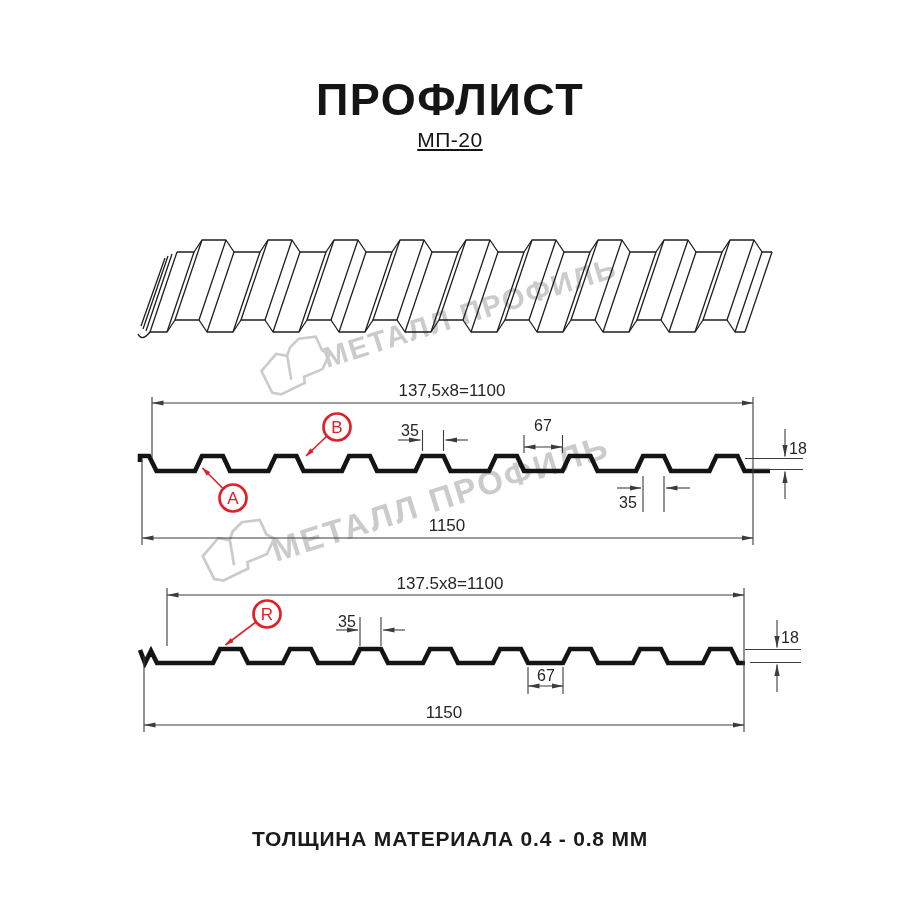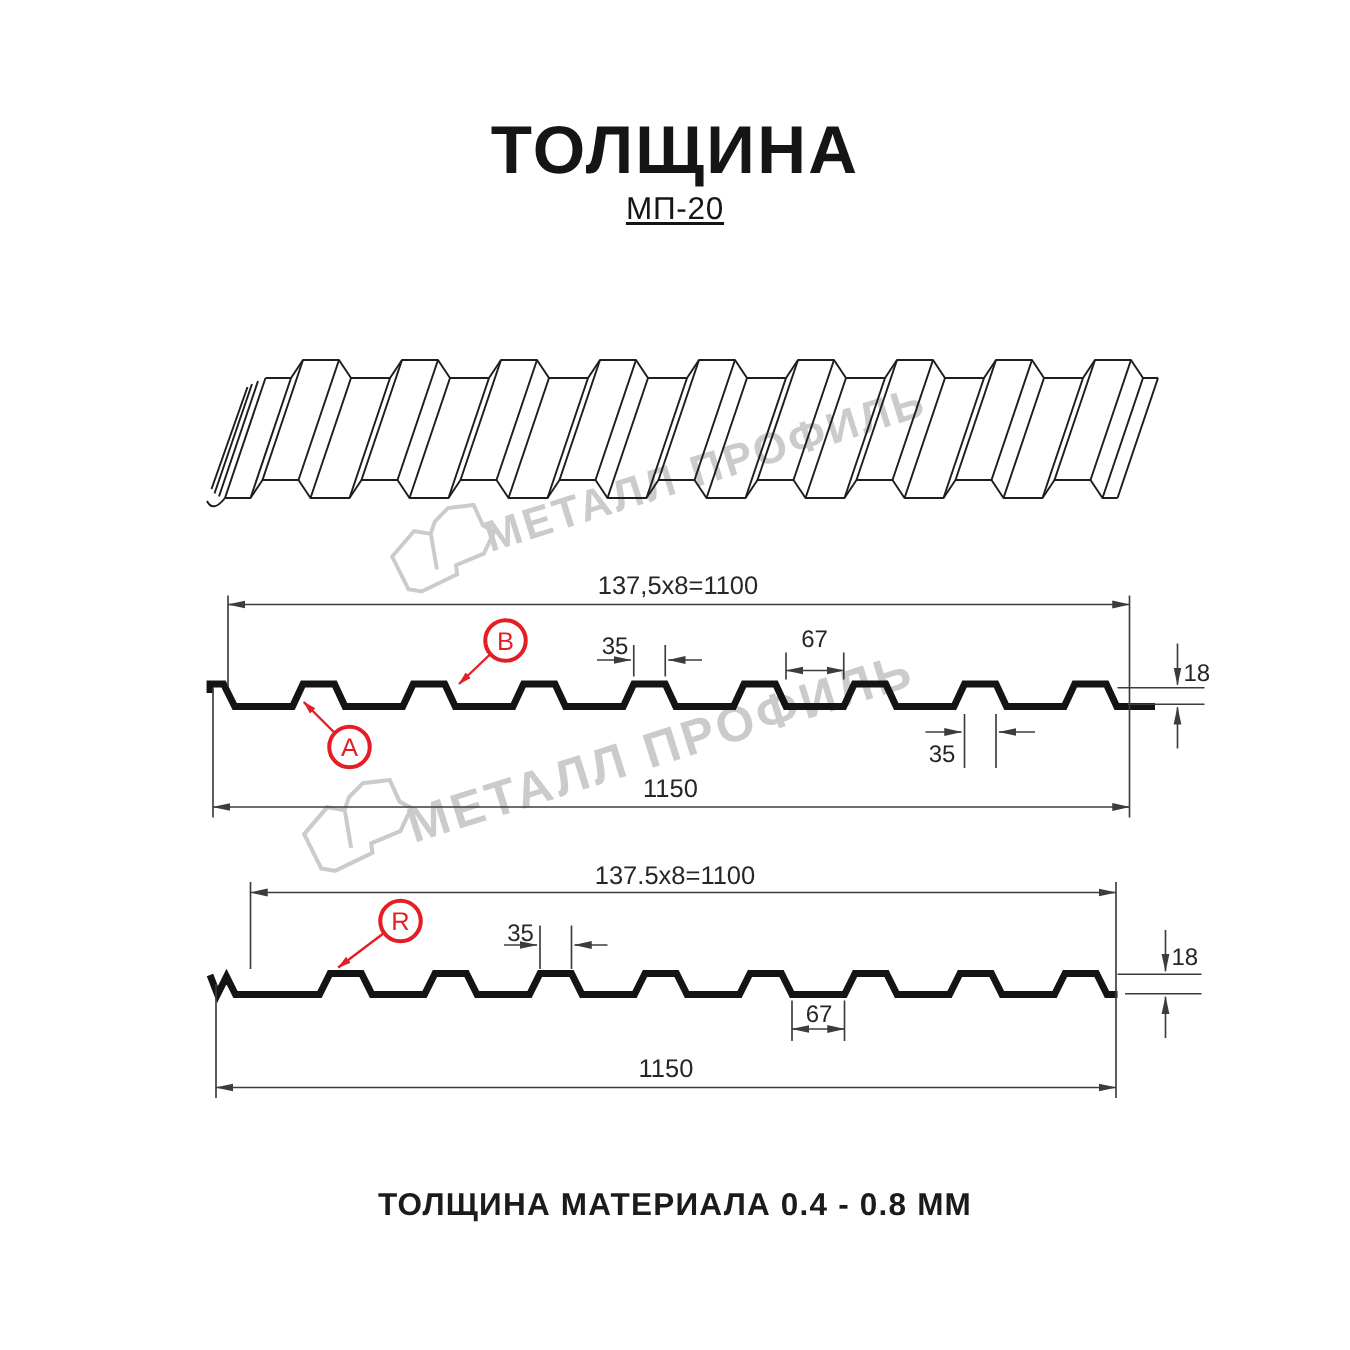--- a/index.html
+++ b/index.html
@@ -2,34 +2,34 @@
 <html><head>
 <meta charset="utf-8">
 <style>
   html,body{margin:0;padding:0;background:#ffffff;}
   .page{position:relative;width:900px;height:900px;background:#ffffff;overflow:hidden;
         font-family:"Liberation Sans",sans-serif;}
   .title{position:absolute;left:0;top:74px;width:900px;text-align:center;
          font-size:45px;font-weight:800;letter-spacing:1.5px;color:#151515;}
   .subtitle{position:absolute;left:0;top:128px;width:900px;text-align:center;
          font-size:21px;font-weight:500;letter-spacing:0.5px;color:#151515;text-decoration:underline;}
-  .footer{position:absolute;left:0;top:792px;width:900px;text-align:center;
+  .footer{position:absolute;left:0;top:827px;width:900px;text-align:center;
          font-size:21px;font-weight:700;letter-spacing:0.8px;color:#1b1b1b;}
   svg{position:absolute;left:0;top:0;}
   .dimtxt{font-size:17px;fill:#262626;}
   .dimtxt-s{font-size:16px;fill:#262626;}
   .wmtxt{font-weight:700;fill:#cbcbcb;}
   .redtxt{font-size:17px;fill:#e31e24;}
 </style>
 </head>
 <body>
 
 <div class="page">
 
-  <div class="title">ТОЛЩИНА</div>
+  <div class="title">ПРОФЛИСТ</div>
   <div class="subtitle">МП-20</div>
 
   <svg width="900" height="900" viewBox="0 0 900 900">
     <defs>
       <marker id="arr" viewBox="0 0 12 6" refX="11.5" refY="3" markerWidth="12" markerHeight="6" orient="auto-start-reverse" markerUnits="userSpaceOnUse">
         <path d="M0,0.4 L12,3 L0,5.6 Z" fill="#3c3c3c"></path>
       </marker>
       <marker id="arr-red" viewBox="0 0 9 6" refX="8.5" refY="3" markerWidth="9" markerHeight="6" orient="auto" markerUnits="userSpaceOnUse">
         <path d="M0,0.5 L9,3 L0,5.5 Z" fill="#e31e24"></path>
       </marker>

